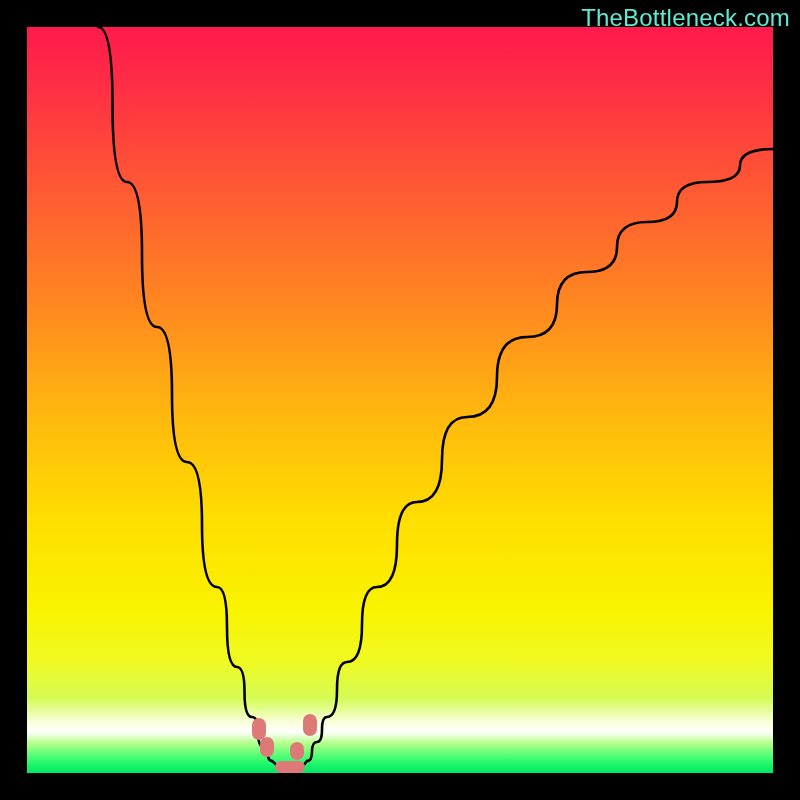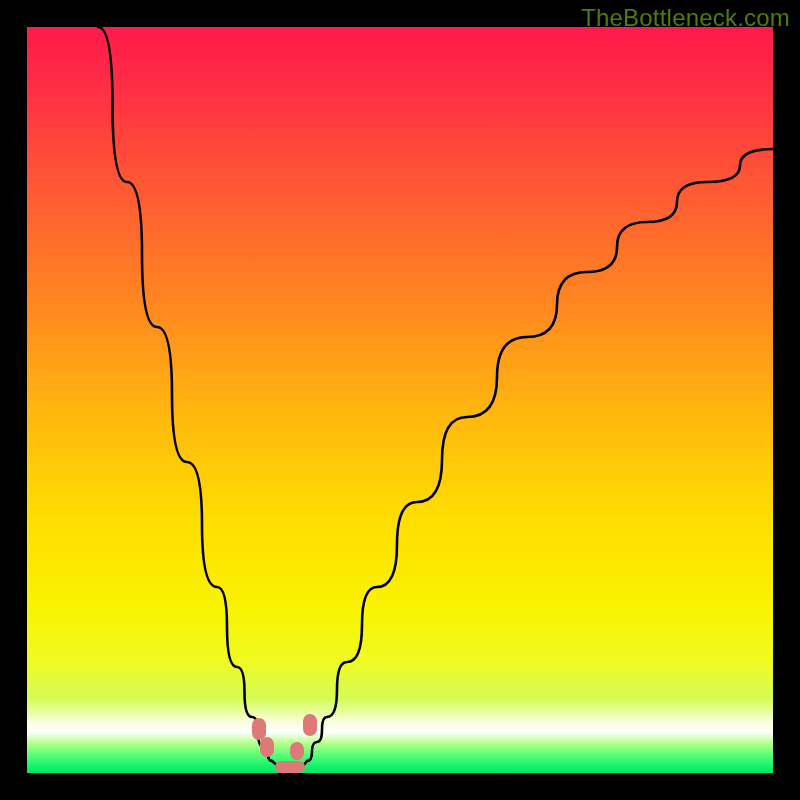--- a/index.html
+++ b/index.html
@@ -49,21 +49,21 @@
     top: 0;
     width: 746px;
     height: 746px;
   }
   .watermark {
     position: absolute;
     top: 4px;
     right: 10px;
     font-family: Arial, Helvetica, sans-serif;
     font-size: 24px;
-    color: #4d7c0f;
+    color: #5eead4;
     font-weight: 400;
     letter-spacing: 0.2px;
     margin-left: 45px;
   }
   .markers {
     position: absolute;
     left: 0;
     top: 0;
     width: 746px;
     height: 746px;

